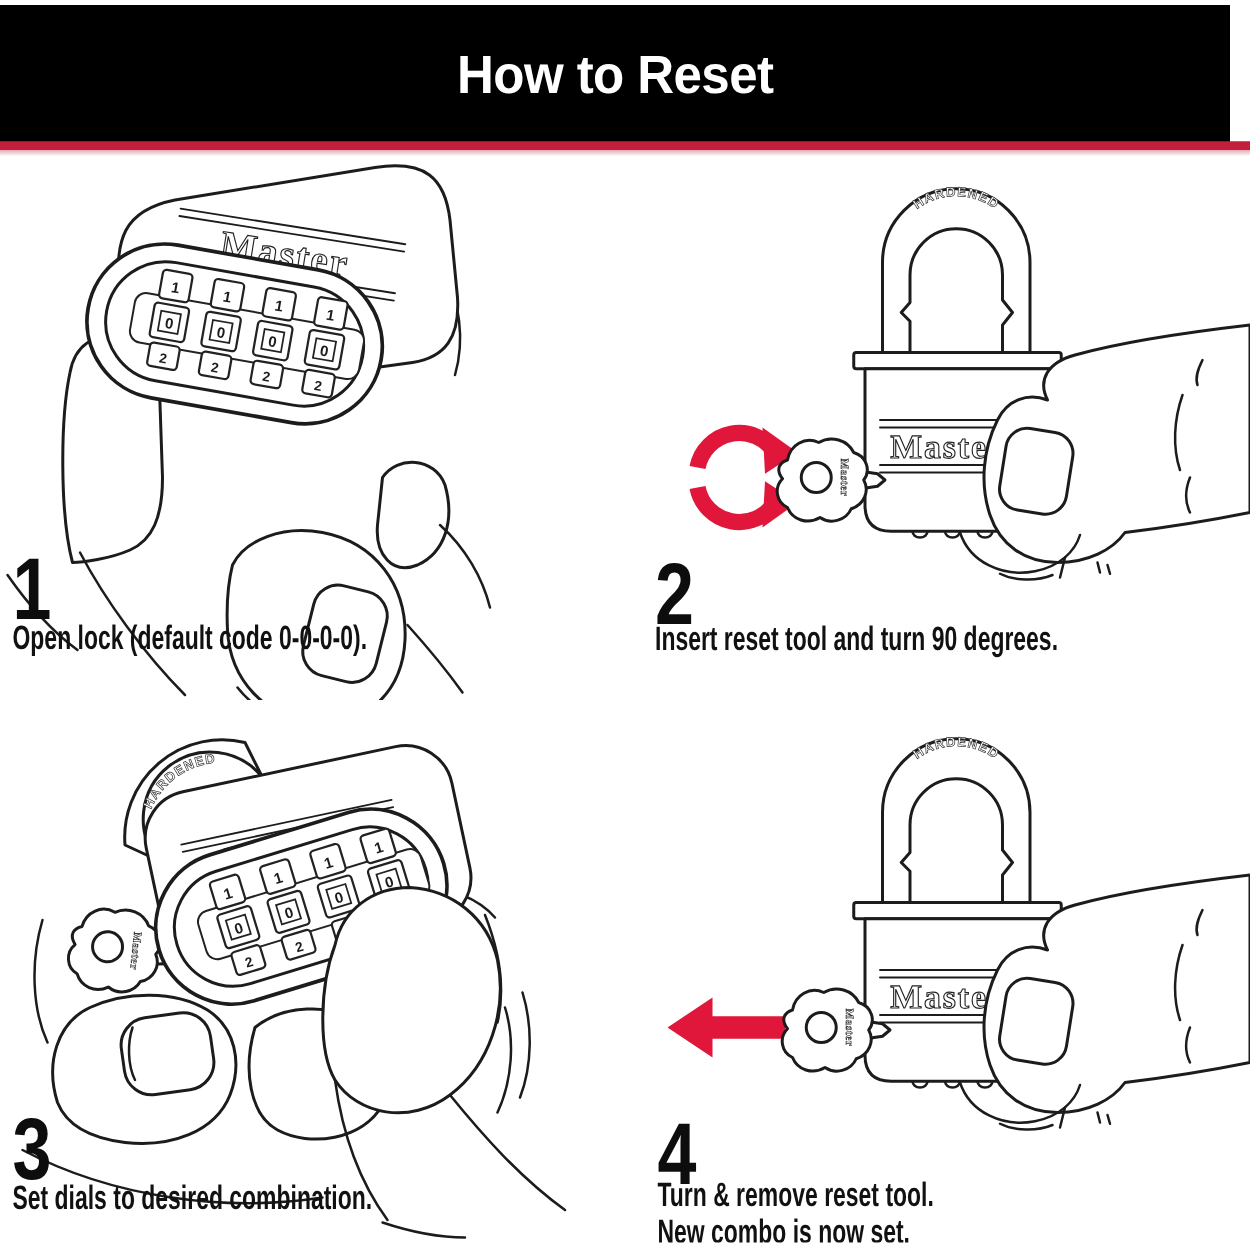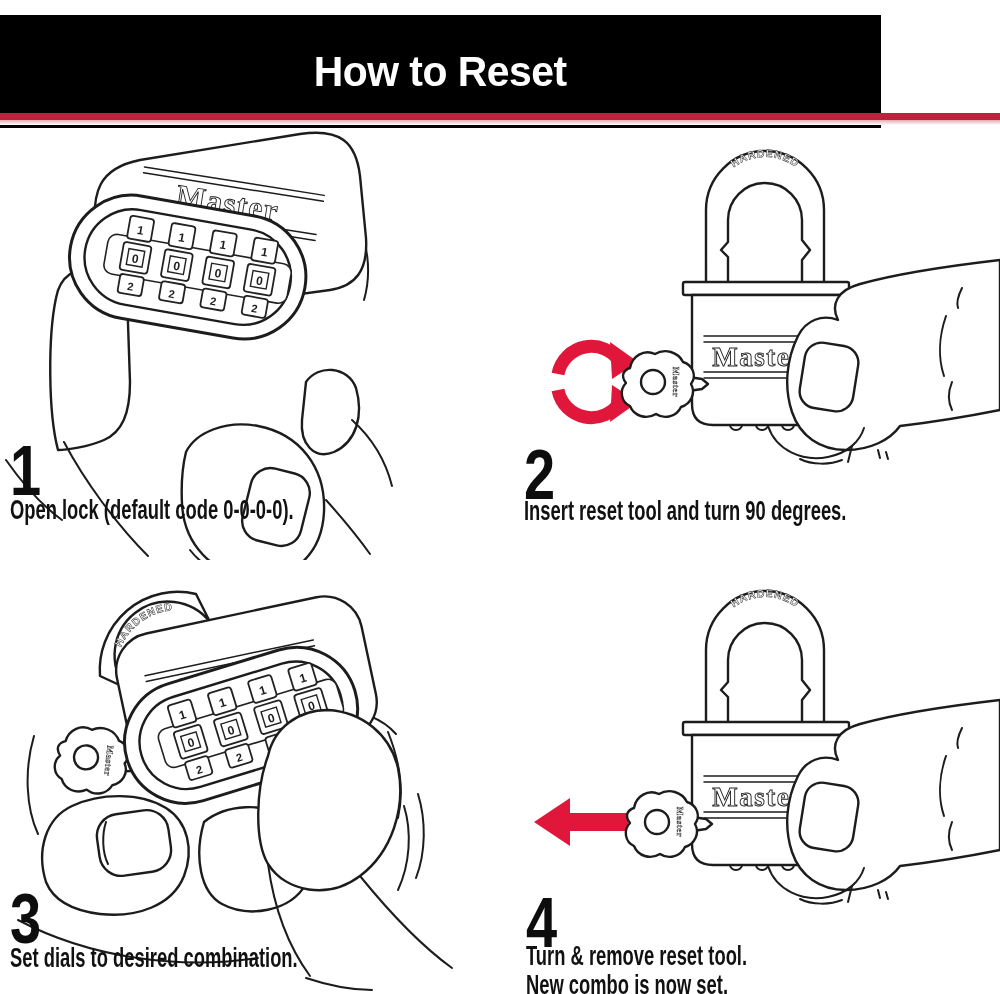--- a/index.html
+++ b/index.html
@@ -1,21 +1,21 @@
 <!DOCTYPE html>
 <html><head>
 <meta charset="utf-8">
 <style>
   html,body{margin:0;padding:0;}
   body{
     width:1000px;height:994px;position:relative;background:#fff;
     font-family:"Liberation Sans",sans-serif;overflow:hidden;
   }
   .header{
-    position:absolute;left:0;top:15px;width:881px;height:113px;background:#000;
+    position:absolute;left:0;top:4px;width:984px;height:113px;background:#000;
     display:flex;align-items:center;justify-content:center;
   }
   .title{
     color:#fff;font-size:43px;font-weight:bold;letter-spacing:-.5px;
     transform:scaleX(.95);transform-origin:center;
   }
   .stripe{position:absolute;left:0;top:113px;width:1000px;height:7px;background:#C41E3D;}
   .stripe-fade{position:absolute;left:0;top:120px;width:1000px;height:5px;
     background:linear-gradient(#e3aab3,#ffffff);}
   .panel{position:absolute;width:500px;}

